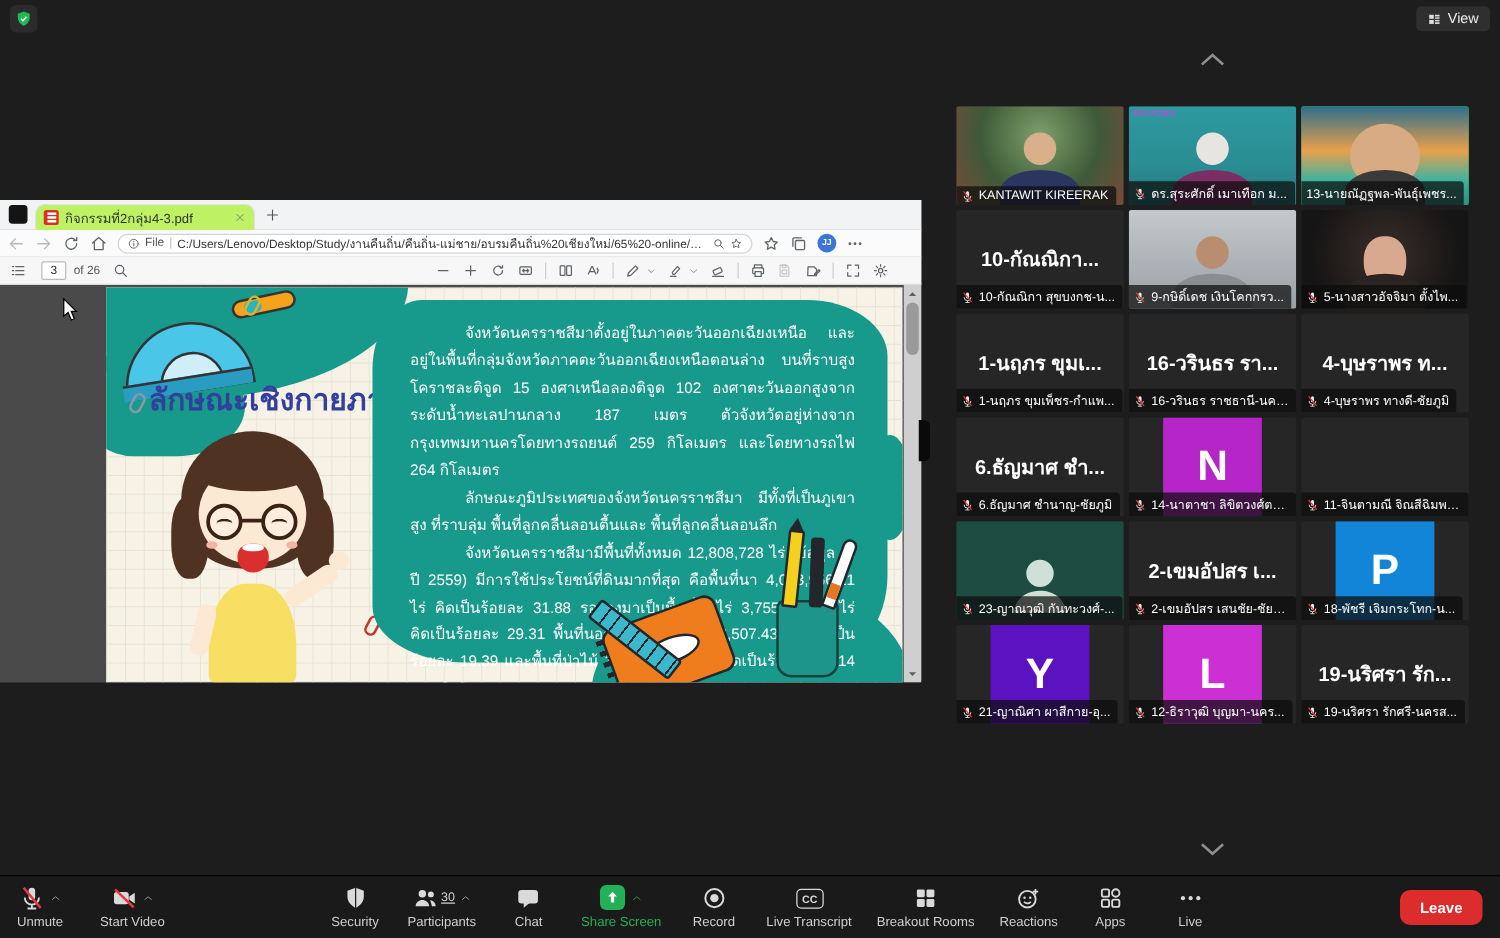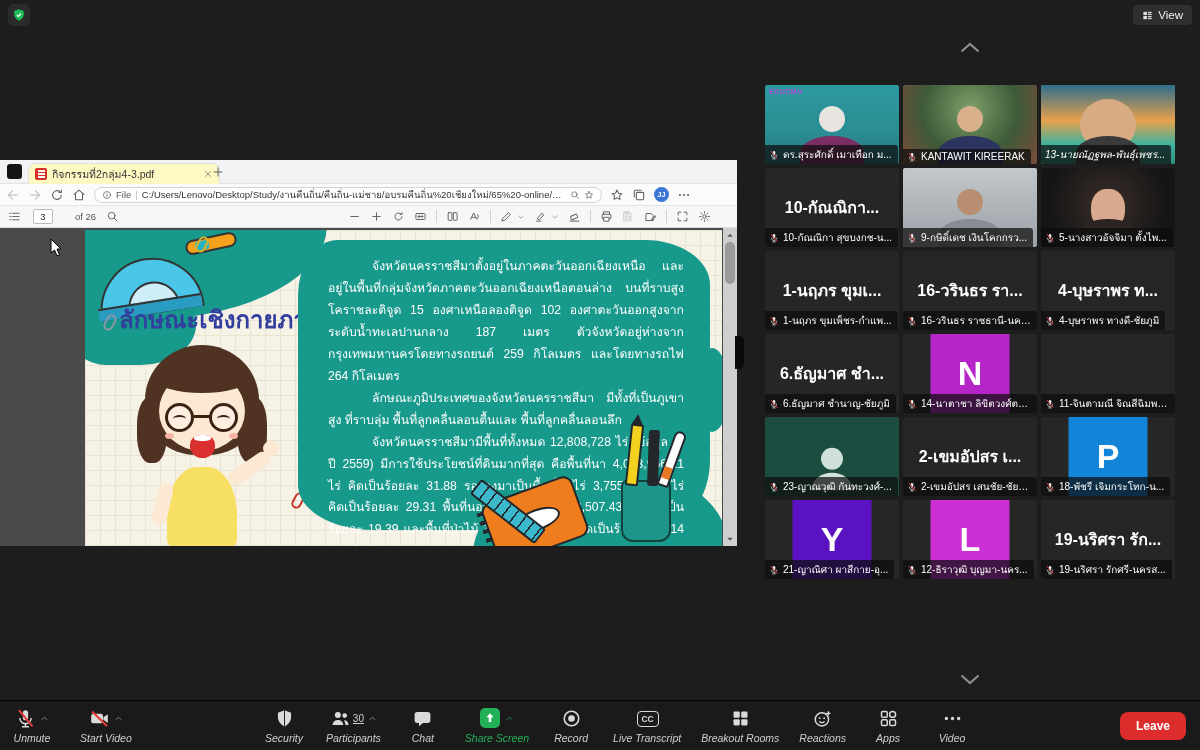--- a/index.html
+++ b/index.html
@@ -25,21 +25,21 @@
 
   .chev { position:absolute; color:#8f8f8f; }
   .chev svg { width:30px; height:17px; }
   .chev-up { left:955px; top:38px; }
   .chev-down { left:955px; top:672px; }
 
   
   .browser { position:absolute; left:0; top:160px; width:737px; height:385px; background:#fff; }
   .tabstrip { position:relative; width:100%; height:24px; background:#f2f3f5; border-bottom:1px solid #e3e3e3; }
   .winicon { position:absolute; left:7px; top:4px; width:15px; height:15px; background:#141414; border-radius:3px; }
-  .tab { position:absolute; left:28px; top:3px; width:192px; height:21px; background:#fef9c3;
+  .tab { position:absolute; left:28px; top:3px; width:176px; height:21px; background:#bef264;
     border:1px solid #e0e0e0; border-bottom:none; border-radius:8px 8px 0 0;
     display:flex; align-items:center; padding:0 6px; gap:5px; }
   .pdfglyph { width:12px; height:12px; background:#d93025; border-radius:2px; flex:0 0 auto;
     display:flex; align-items:center; justify-content:center; }
   .pdfglyph i { display:block; width:7px; height:1.5px; background:#fff; box-shadow:0 3px 0 #fff,0 -3px 0 #fff; }
   .tabtitle { font-size:10.5px; color:#333; white-space:nowrap; overflow:hidden; text-overflow:ellipsis; flex:1; }
   .tabclose { color:#777; width:10px; height:10px; flex:0 0 auto; }
   .newtab { position:absolute; left:212px; top:6px; width:12px; height:12px; color:#555; }
 
   .navbar { position:relative; width:100%; height:22px; background:#fbfbfc; border-bottom:1px solid #e6e6e6;
@@ -54,21 +54,21 @@
   .urldiv { color:#bbb; font-size:9.5px; }
   .avatarjj { width:15px; height:15px; border-radius:50%; background:#3b76d6; color:#fff; font-size:7px;
     font-weight:bold; display:flex; align-items:center; justify-content:center; flex:0 0 auto; }
 
   .pdfbar { position:relative; width:100%; height:22px; background:#f7f7f8; border-bottom:1px solid #dcdcdc;
     display:flex; align-items:center; padding:0 8px; }
   .pic { width:13px; height:13px; color:#5f6368; flex:0 0 auto; }
   .pic.disabled { color:#c3c3c3; }
   .pageinput { width:20px; height:15px; border:1px solid #bbb; background:#fff; font-size:9.5px; color:#333;
     text-align:center; margin-left:12px; border-radius:2px; }
-  .ofpages { font-size:9.5px; color:#555; margin:0 10px 0 22px; }
+  .ofpages { font-size:9.5px; color:#555; margin:0 10px 0 6px; }
   .pdfright { margin-left:auto; display:flex; align-items:center; gap:9px; padding-right:18px; }
   .vsep { width:1px; height:13px; background:#d0d0d0; }
   .pcaret { width:8px; height:8px; color:#777; margin-left:-5px; }
 
   .pdfcontent { position:relative; width:100%; height:318px; background:#4a4a4a; overflow:hidden; }
   .pdfscroll { position:absolute; right:0; top:0; width:14px; height:100%; background:#cfcfcf; }
   .pdfscroll .arr { position:absolute; left:3px; width:8px; height:8px; color:#5c5c5c; }
   .pdfscroll .arr.up { top:3px; } .pdfscroll .arr.dn { bottom:3px; }
   .thumb { position:absolute; left:2px; top:14px; width:10px; height:42px; background:#9a9a9a; border-radius:5px; }
   .panel-handle { position:absolute; left:735px; top:336px; width:9px; height:33px; background:#0a0a0a;
@@ -146,21 +146,21 @@
     border-right:6.5px solid transparent; border-bottom:11px solid #23272b; }
   .marker { left:563px; top:200px; width:11px; height:56px; background:#23272b; border-radius:3px; transform:rotate(2deg); }
   .brush { left:581px; top:200px; width:12px; height:58px; background:#fdfdfd; border:2px solid #23272b;
     border-radius:6px 6px 2px 2px; transform:rotate(20deg); }
   .brush::after { content:""; position:absolute; left:0px; top:36px; width:8px; height:12px; background:#e87722; }
 
   
   .tiles { position:absolute; left:765px; top:85px; display:grid; grid-template-columns:repeat(3,134px);
     grid-auto-rows:79px; gap:4px; }
   .tile { position:relative; background:#262626; overflow:hidden; border-radius:2px; }
-  .tile.active { outline:2px solid #23c454; outline-offset:-2px;font-style:italic; }
+  .tile.active { outline:2px solid #23c454; outline-offset:-2px; }
   .vid { position:absolute; inset:0; }
   .vid::before { content:""; position:absolute; left:50%; top:26%; width:26px; height:26px; border-radius:50%;
     transform:translateX(-50%); background:var(--skin,#c9a07f); }
   .vid::after { content:""; position:absolute; left:50%; bottom:-6px; width:64px; height:34px;
     border-radius:50% 50% 0 0; transform:translateX(-50%); background:var(--shirt,#555); }
   .v-village { background:linear-gradient(140deg,#6f9c53 0%,#a8b56e 35%,#c9b67e 60%,#5e7f46 100%); --skin:#b5835a; --shirt:#93a5bd; }
   .v-graduation { background:radial-gradient(circle at 50% 30%,#7da06a 0%,#3e5a38 55%,#7a4a3a 100%); --skin:#d9b08c; --shirt:#2b3560; }
   .v-educmu { background:linear-gradient(180deg,#2d9aa0 0%,#2a8d93 60%,#25767c 100%); --skin:#e8e4df; --shirt:#7a2e63; }
   .v-beach { background:linear-gradient(180deg,#2e6f8c 0%,#e8a04c 45%,#3fb3a0 75%,#2e8f7f 100%); --skin:#d9ab82; --shirt:#3a3a3a; }
   .v-beach::before { width:56px; height:52px; top:18%; }
@@ -183,21 +183,21 @@
   
   .dock { position:absolute; left:0; bottom:0; width:1200px; height:50px; background:#1a1a1a; border-top:1px solid #000; }
   .dock-left { position:absolute; left:10px; top:5px; display:flex; gap:26px; }
   .dock-center { position:absolute; left:262px; top:5px; display:flex; gap:20px; }
   .dock-item { display:flex; flex-direction:column; align-items:center; gap:2px; cursor:pointer; min-width:44px; }
   .icrow { height:24px; display:flex; align-items:center; gap:4px; }
   .dicon { width:21px; height:21px; color:#dadada; }
   .dicon svg { width:21px; height:21px; }
   .dbadge { color:#cfcfcf; font-size:10px; margin-left:-2px;text-decoration:underline; }
   .dcaret { width:9px; height:9px; color:#a8a8a8; }
-  .dlabel { color:#cfcfcf; font-size:10.5px; white-space:nowrap;font-style:italic; }
+  .dlabel { color:#cfcfcf; font-size:10.5px; white-space:nowrap; }
   .dock-item.green .dlabel { color:#23b158; }
   .dock-item.green .dcaret { color:#23b158; }
   .sharebox { display:flex; width:20px; height:20px; background:#23b158; border-radius:5px;
     align-items:center; justify-content:center; }
   .sharebox svg { width:14px; height:14px; }
   .ccbox { display:flex; width:22px; height:16px; border:1.6px solid #dadada; border-radius:4px; color:#dadada;
     font-size:8.5px; font-weight:bold; align-items:center; justify-content:center; margin-top:3px; }
   .leave-btn { position:absolute; right:14px; top:11px; background:#dd2c2c; color:#fff; border:none;
     border-radius:8px; font-size:12px; font-weight:600; padding:7px 16px; cursor:pointer; }
 </style>
@@ -492,46 +492,46 @@
       </div>
       <svg class="cursor" viewBox="0 0 13 19">
         <path d="M1 1v14l3.5-3 2.5 6 2.5-1-2.5-6H11z" fill="#fff" stroke="#000" stroke-width="1"></path>
       </svg>
     </div>
   </div>
   <div class="panel-handle"></div>
 
   <div class="tiles" id="tiles">
       <div class="tile">
+        <div class="vid v-graduation"></div>
+        <div class="tlabel">
+          <span class="mmic">
+            <svg viewBox="0 0 24 24" width="100%" height="100%" xmlns="http://www.w3.org/2000/svg">
+              <rect x="9" y="2.5" width="6" height="11.5" rx="3" fill="currentColor"></rect>
+              <path d="M5.5 11.5a6.5 6.5 0 0 0 13 0" fill="none" stroke="currentColor" stroke-width="1.7"></path>
+              <path d="M12 18v3.3M8 21.5h8" stroke="currentColor" stroke-width="1.7"></path>
+              <path d="M4.5 2.5L20 21" stroke="#e23b3b" stroke-width="2.4"></path>
+            </svg>
+          </span>
+          <span class="tname">KANTAWIT KIREERAK</span>
+        </div>
+      </div>
+      <div class="tile">
         <div class="vid v-educmu"></div>
         <span class="eduwm">EDUCMU</span>
         <div class="tlabel">
           <span class="mmic">
             <svg viewBox="0 0 24 24" width="100%" height="100%" xmlns="http://www.w3.org/2000/svg">
               <rect x="9" y="2.5" width="6" height="11.5" rx="3" fill="currentColor"></rect>
               <path d="M5.5 11.5a6.5 6.5 0 0 0 13 0" fill="none" stroke="currentColor" stroke-width="1.7"></path>
               <path d="M12 18v3.3M8 21.5h8" stroke="currentColor" stroke-width="1.7"></path>
               <path d="M4.5 2.5L20 21" stroke="#e23b3b" stroke-width="2.4"></path>
             </svg>
           </span>
           <span class="tname">ดร.สุระศักดิ์ เมาเทือก ม...</span>
-        </div>
-      </div>
-      <div class="tile">
-        <div class="vid v-graduation"></div>
-        <div class="tlabel">
-          <span class="mmic">
-            <svg viewBox="0 0 24 24" width="100%" height="100%" xmlns="http://www.w3.org/2000/svg">
-              <rect x="9" y="2.5" width="6" height="11.5" rx="3" fill="currentColor"></rect>
-              <path d="M5.5 11.5a6.5 6.5 0 0 0 13 0" fill="none" stroke="currentColor" stroke-width="1.7"></path>
-              <path d="M12 18v3.3M8 21.5h8" stroke="currentColor" stroke-width="1.7"></path>
-              <path d="M4.5 2.5L20 21" stroke="#e23b3b" stroke-width="2.4"></path>
-            </svg>
-          </span>
-          <span class="tname">KANTAWIT KIREERAK</span>
         </div>
       </div>
       <div class="tile active">
         <div class="vid v-beach"></div>
         <div class="tlabel">
           <span class="tname">13-นายณัฏฐพล-พันธุ์เพชร...</span>
         </div>
       </div>
       <div class="tile">
         <div class="cname">10-กัณณิกา...</div>
@@ -908,19 +908,19 @@
         <div class="dock-item">
           <div class="icrow">
             <span class="dicon">
               <svg viewBox="0 0 24 24" width="100%" height="100%" xmlns="http://www.w3.org/2000/svg">
                 <circle cx="5" cy="12" r="1.9" fill="currentColor"></circle>
                 <circle cx="12" cy="12" r="1.9" fill="currentColor"></circle>
                 <circle cx="19" cy="12" r="1.9" fill="currentColor"></circle>
               </svg>
             </span>
           </div>
-          <div class="dlabel">Video</div>
+          <div class="dlabel">Live</div>
         </div>
       </div>
     <button class="leave-btn">Leave</button>
   </div>
 
 </div>
 
 </body></html>

